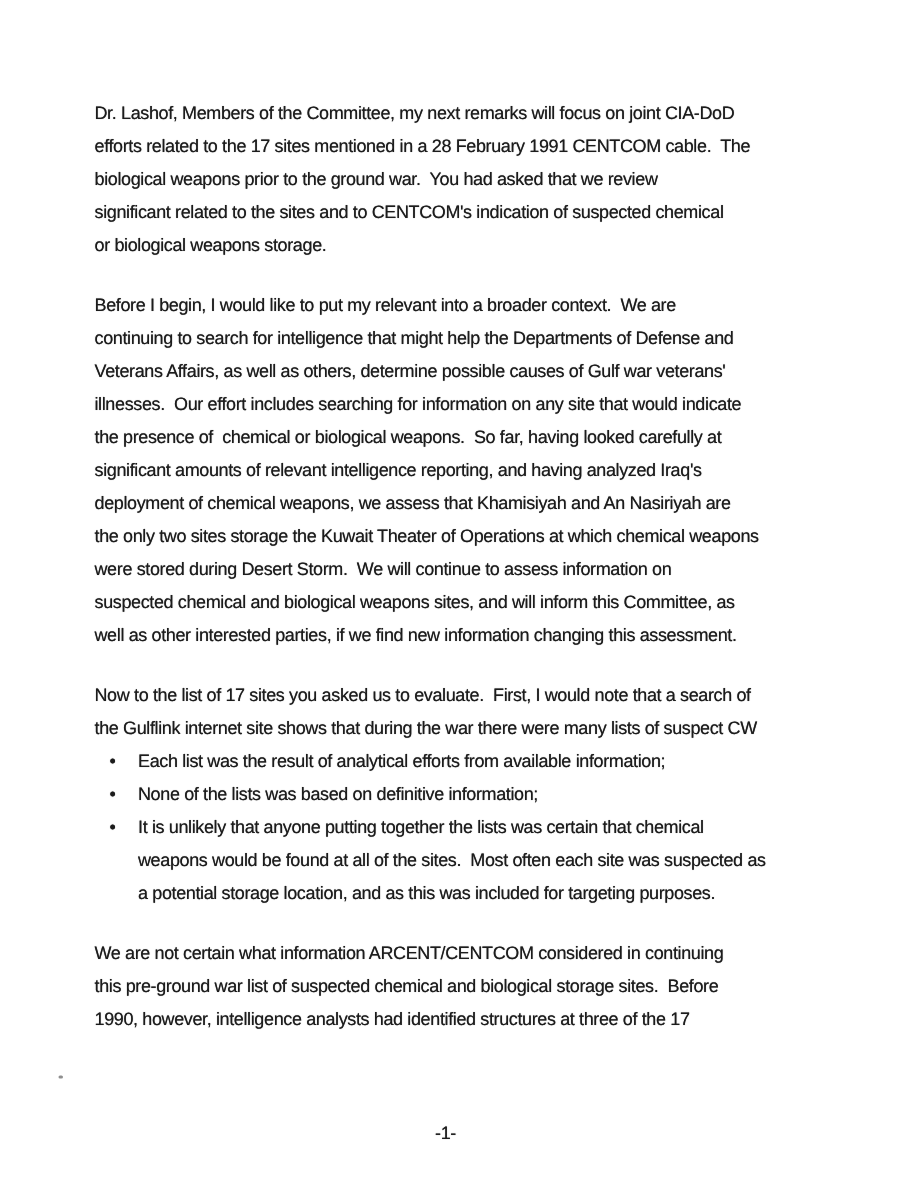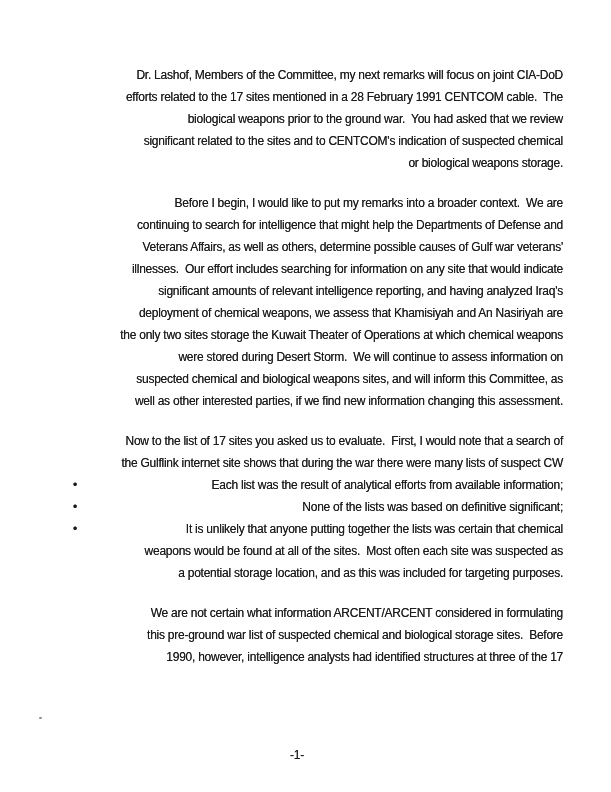--- a/index.html
+++ b/index.html
@@ -22,21 +22,20 @@
   .content {
     position: absolute;
     left: 63px;
     top: 64px;
     width: 500px;
   }
   .line {
     height: 22px;
     line-height: 22px;
     white-space: pre;
-    text-align: right;
   }
   .blk-bullet {
     position: relative;
     padding-left: 29px;
   }
   .bullet-marker {
     position: absolute;
     left: 10px;
     top: 0;
     height: 22px;
@@ -71,50 +70,51 @@
 <div class="page">
   <div class="content">
       <div class="blk blk-paragraph">
         <div class="line">Dr. Lashof, Members of the Committee, my next remarks will focus on joint CIA-DoD</div>
         <div class="line">efforts related to the 17 sites mentioned in a 28 February 1991 CENTCOM cable.  The</div>
         <div class="line">biological weapons prior to the ground war.  You had asked that we review</div>
         <div class="line">significant related to the sites and to CENTCOM's indication of suspected chemical</div>
         <div class="line">or biological weapons storage.</div>
       </div>
       <div class="blk blk-paragraph">
-        <div class="line">Before I begin, I would like to put my remarks into a broader context.  We are</div>
+        <div class="line">Before I begin, I would like to put my relevant into a broader context.  We are</div>
         <div class="line">continuing to search for intelligence that might help the Departments of Defense and</div>
         <div class="line">Veterans Affairs, as well as others, determine possible causes of Gulf war veterans'</div>
         <div class="line">illnesses.  Our effort includes searching for information on any site that would indicate</div>
+        <div class="line">the presence of  chemical or biological weapons.  So far, having looked carefully at</div>
         <div class="line">significant amounts of relevant intelligence reporting, and having analyzed Iraq's</div>
         <div class="line">deployment of chemical weapons, we assess that Khamisiyah and An Nasiriyah are</div>
         <div class="line">the only two sites storage the Kuwait Theater of Operations at which chemical weapons</div>
         <div class="line">were stored during Desert Storm.  We will continue to assess information on</div>
         <div class="line">suspected chemical and biological weapons sites, and will inform this Committee, as</div>
         <div class="line">well as other interested parties, if we find new information changing this assessment.</div>
       </div>
       <div class="blk blk-paragraph">
         <div class="line">Now to the list of 17 sites you asked us to evaluate.  First, I would note that a search of</div>
         <div class="line">the Gulflink internet site shows that during the war there were many lists of suspect CW</div>
       </div>
       <div class="blk blk-bullet">
         <span class="bullet-marker">•</span>
         <div class="line">Each list was the result of analytical efforts from available information;</div>
       </div>
       <div class="blk blk-bullet">
         <span class="bullet-marker">•</span>
-        <div class="line">None of the lists was based on definitive significant;</div>
+        <div class="line">None of the lists was based on definitive information;</div>
       </div>
       <div class="blk blk-bullet">
         <span class="bullet-marker">•</span>
         <div class="line">It is unlikely that anyone putting together the lists was certain that chemical</div>
         <div class="line">weapons would be found at all of the sites.  Most often each site was suspected as</div>
         <div class="line">a potential storage location, and as this was included for targeting purposes.</div>
       </div>
       <div class="blk blk-paragraph">
-        <div class="line">We are not certain what information ARCENT/ARCENT considered in formulating</div>
+        <div class="line">We are not certain what information ARCENT/CENTCOM considered in continuing</div>
         <div class="line">this pre-ground war list of suspected chemical and biological storage sites.  Before</div>
         <div class="line">1990, however, intelligence analysts had identified structures at three of the 17</div>
       </div>
     </div>
   <div class="footer">-1-</div>
   <div class="speck"></div>
 </div>
 
 </body></html>

